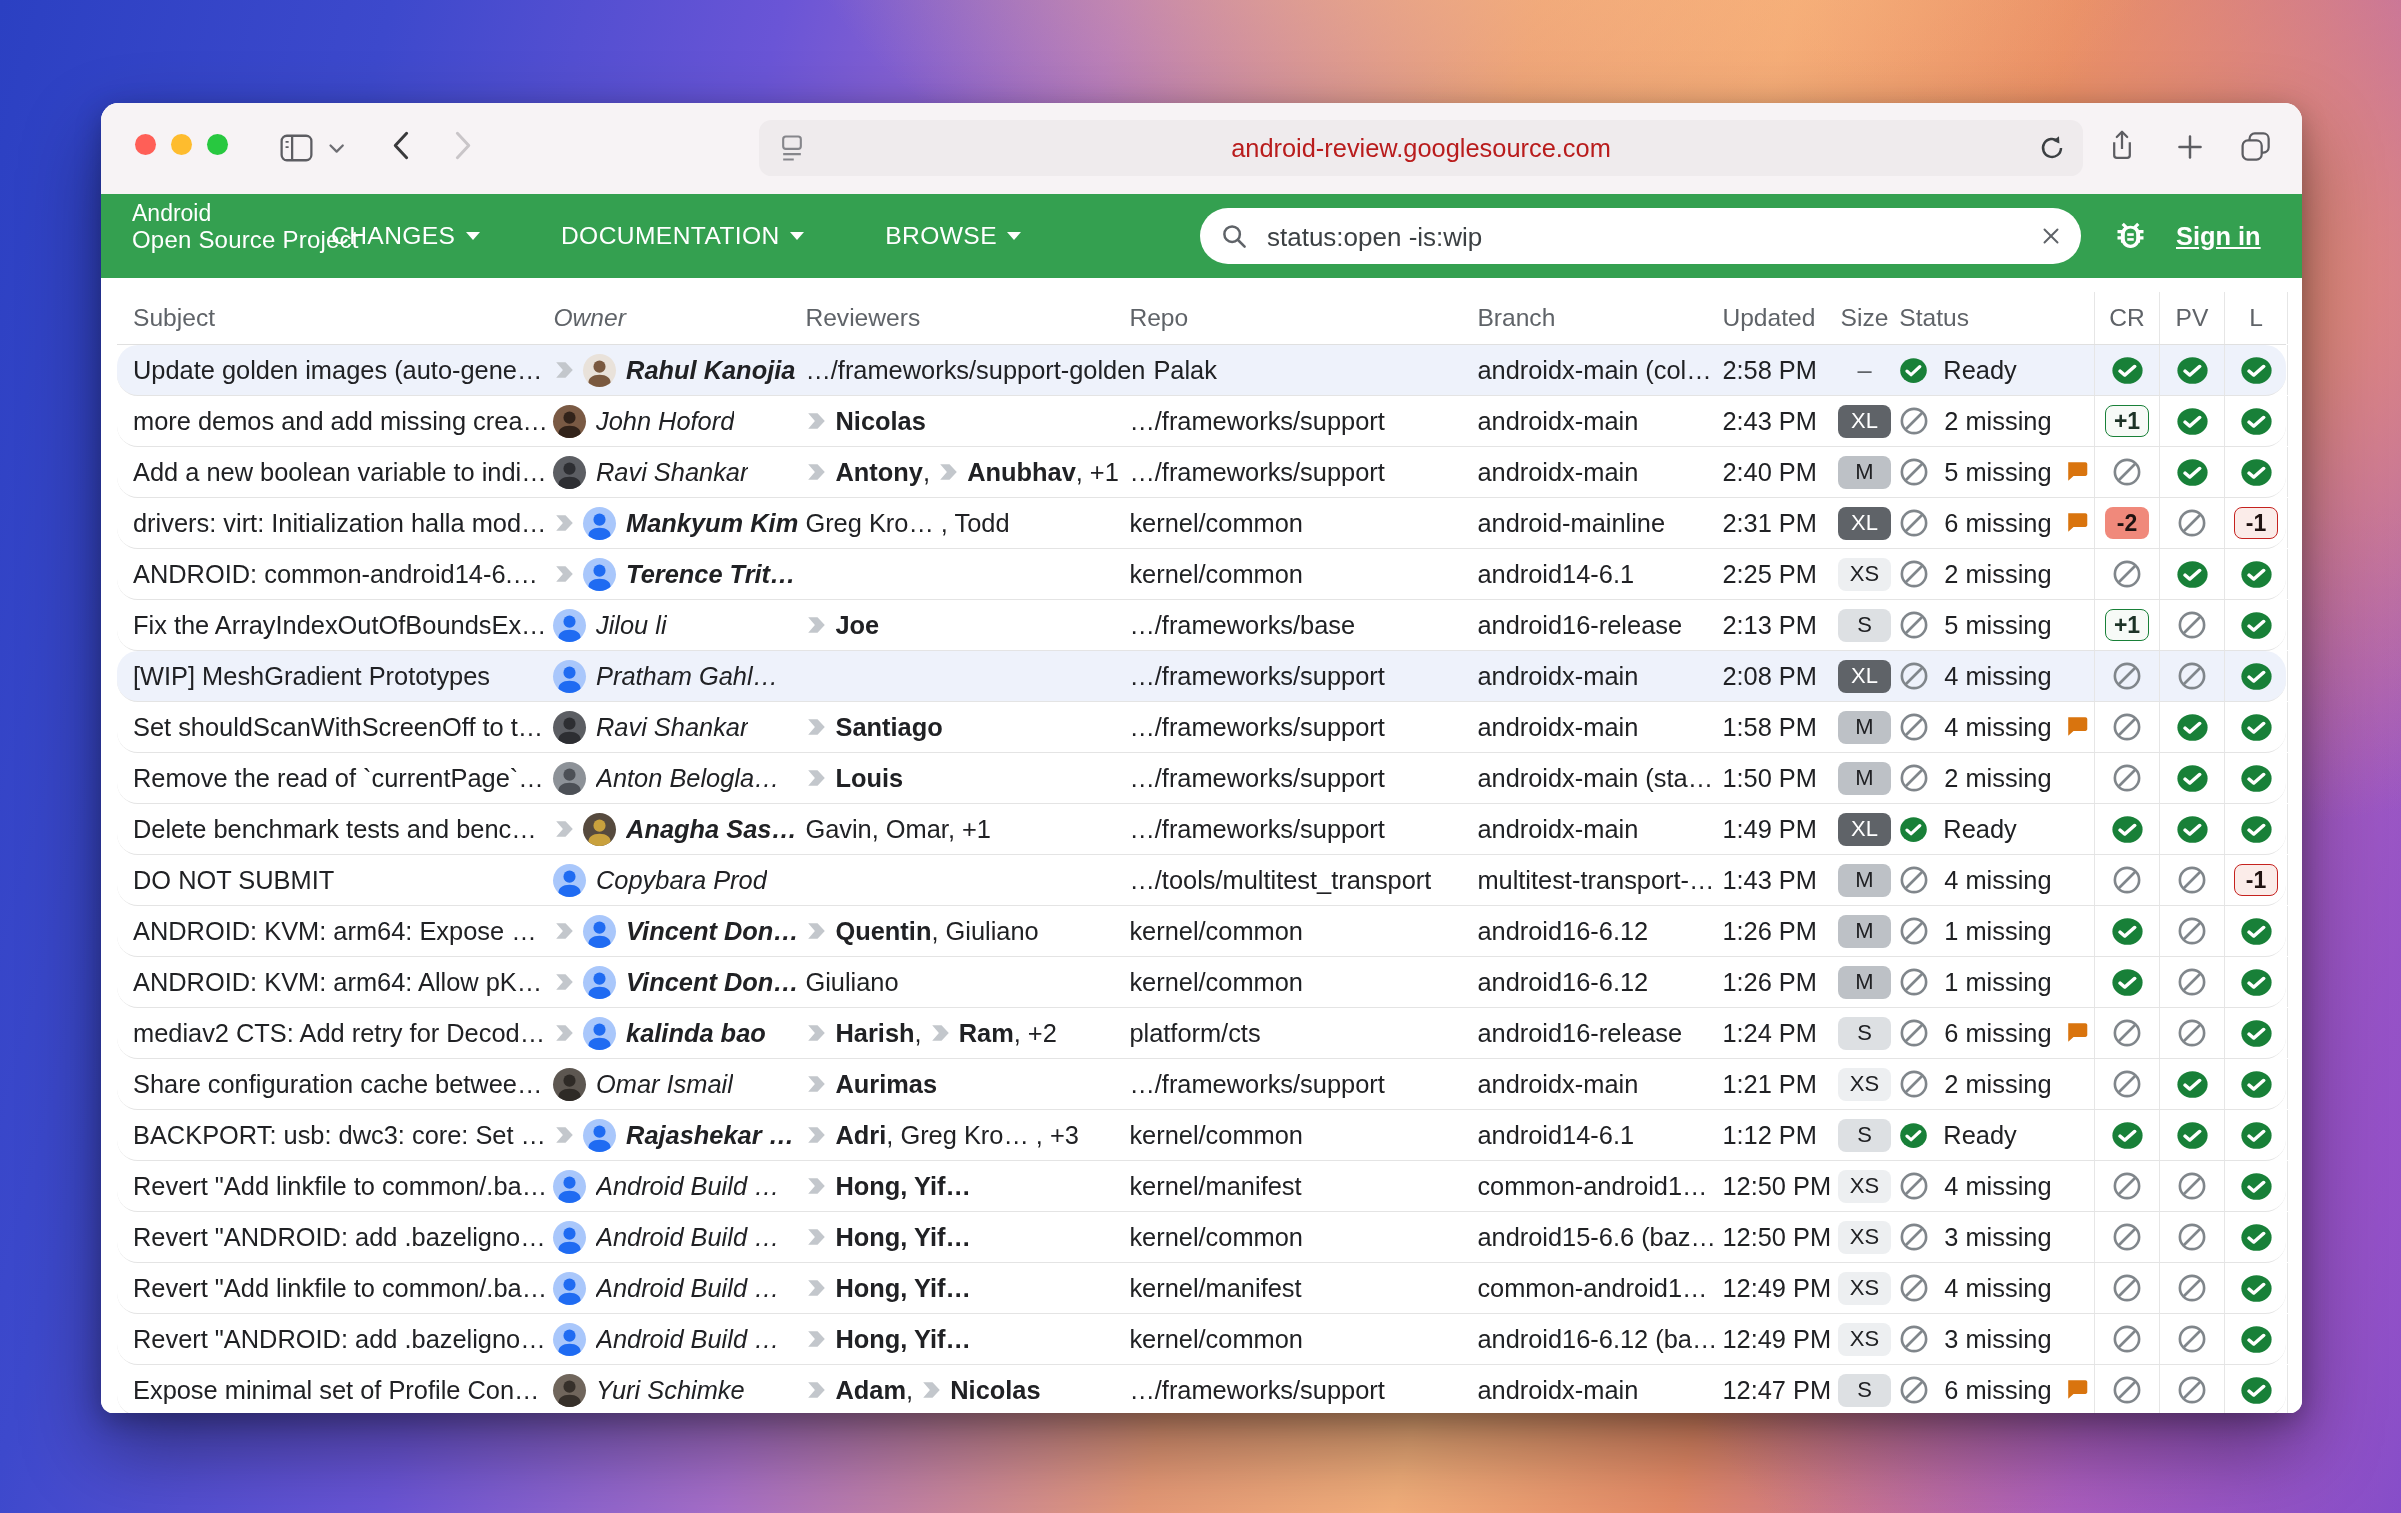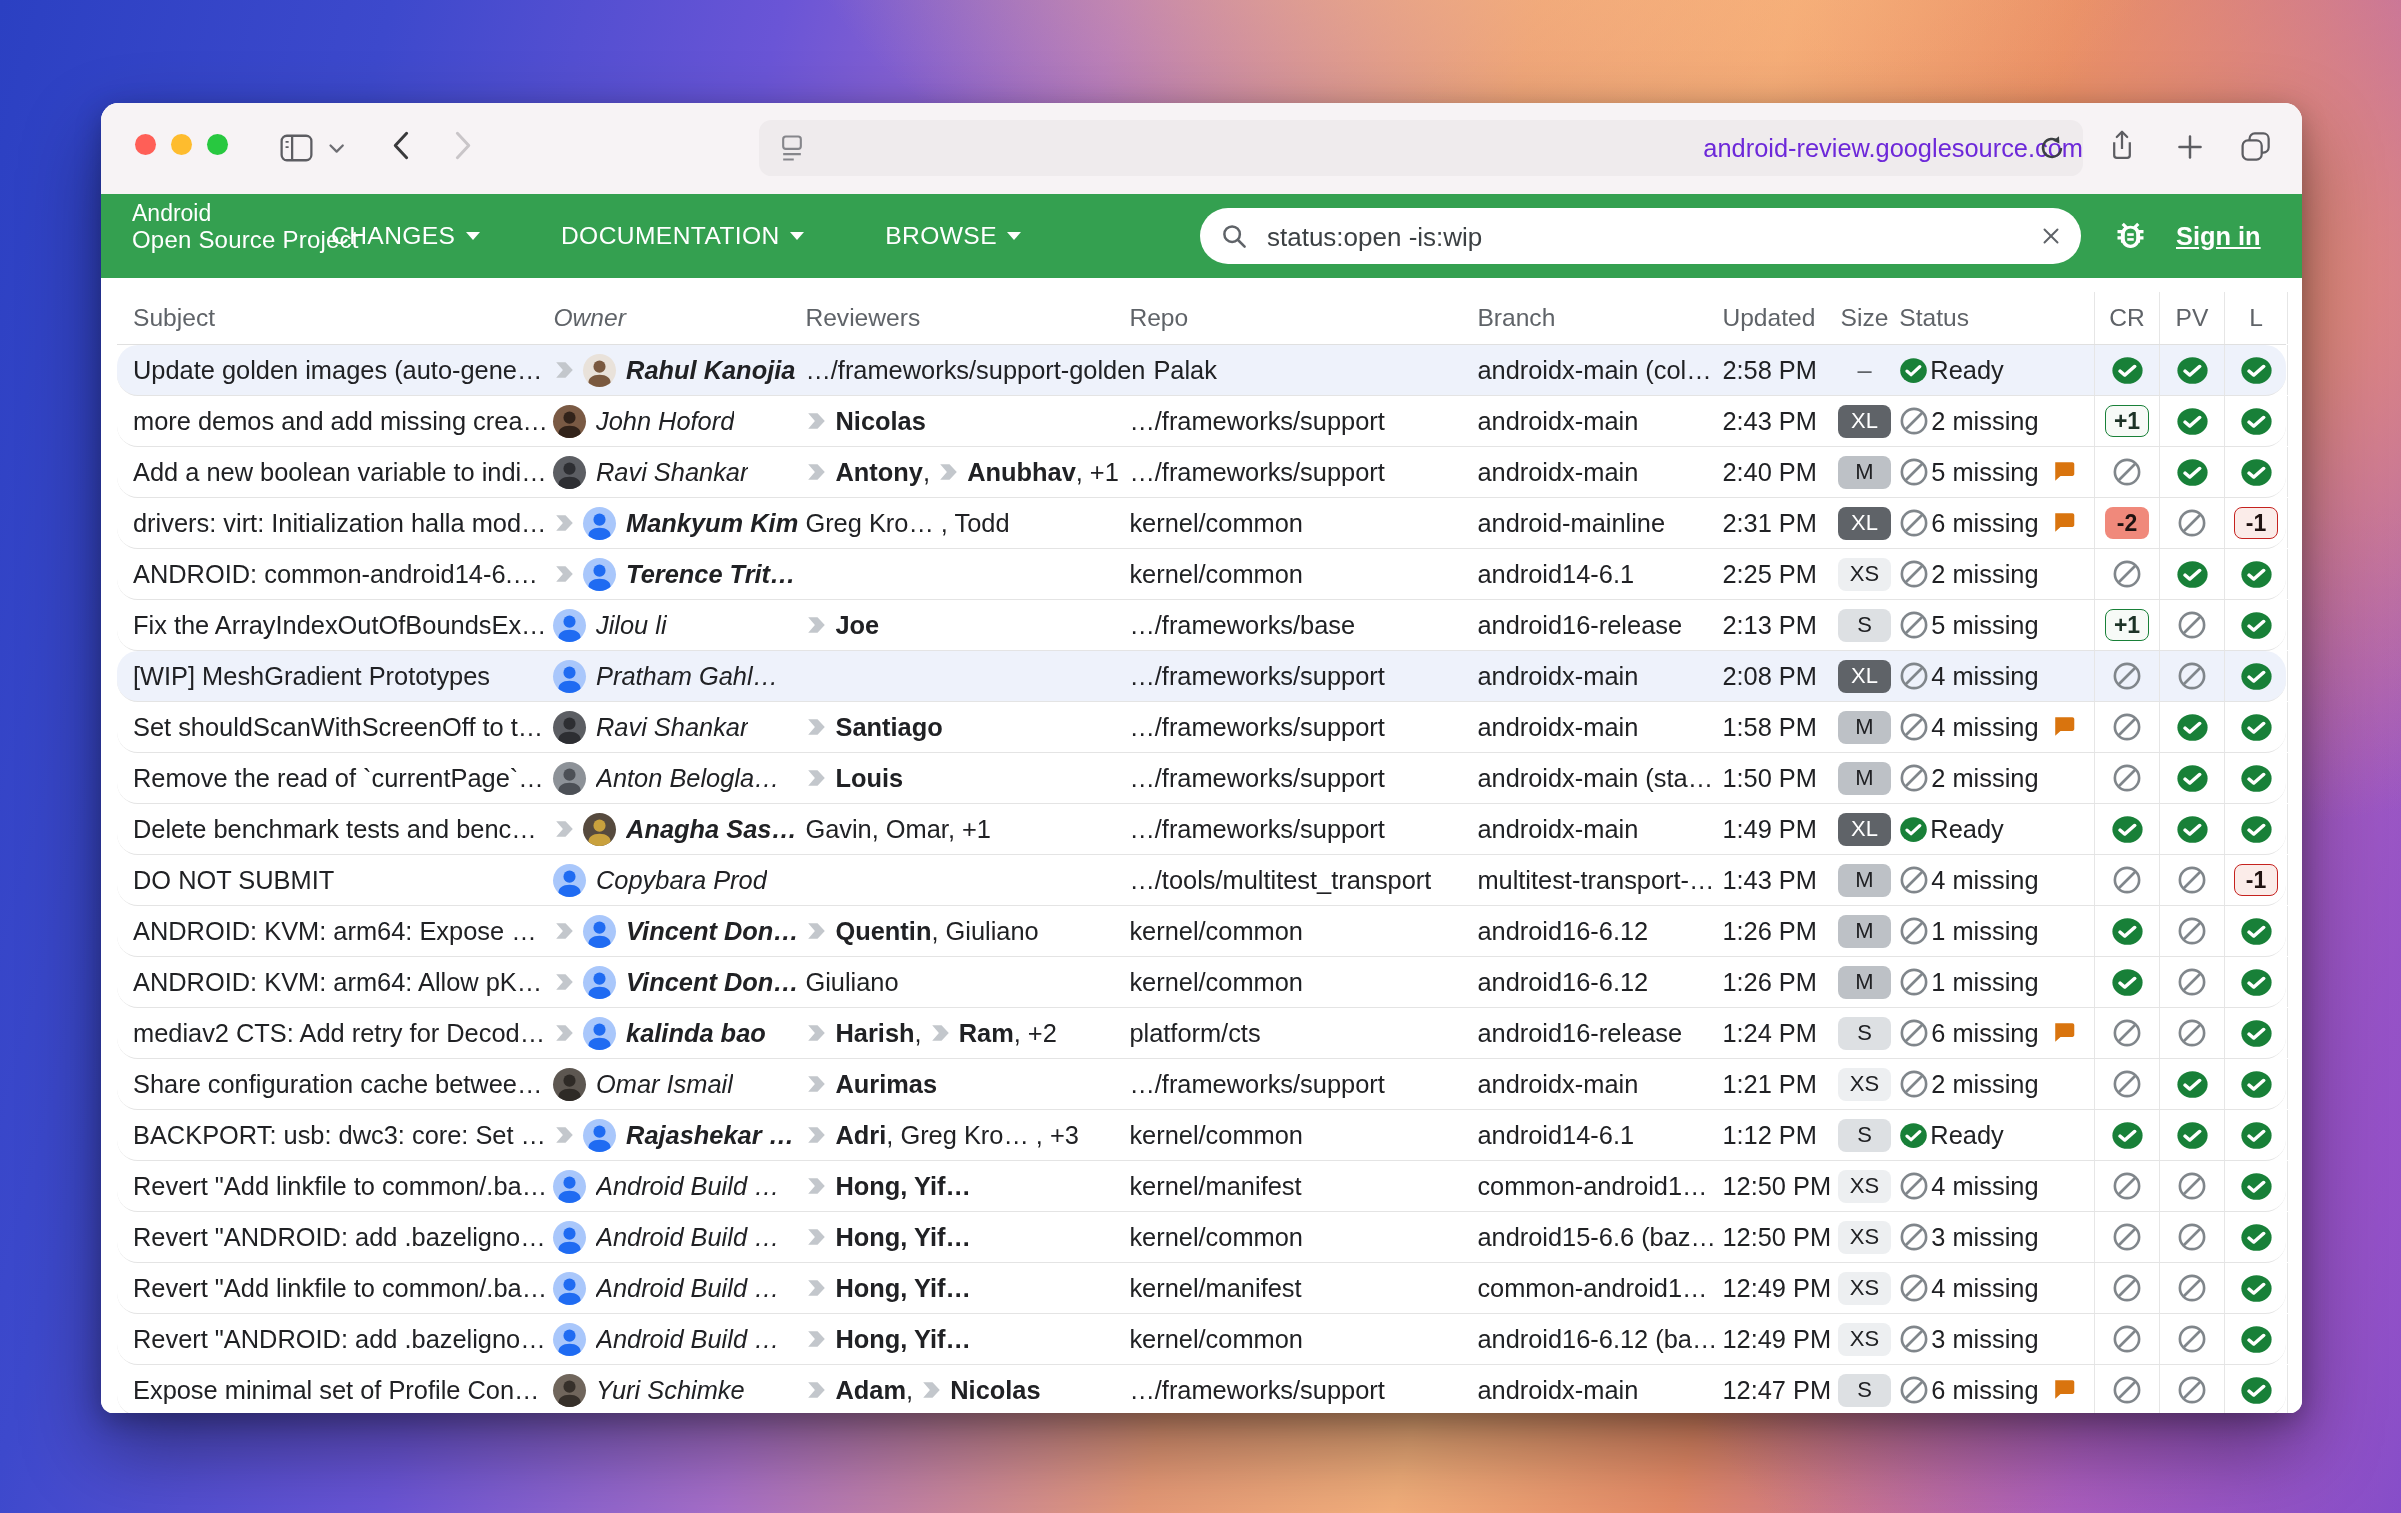--- a/index.html
+++ b/index.html
@@ -14,22 +14,22 @@
   
   .titlebar{position:relative;height:91px;background:#f7f3f5;}
   .tl{position:absolute;top:31px;width:21px;height:21px;border-radius:50%;}
   .tl.red{left:34px;background:#ff5f57;}
   .tl.yellow{left:70px;background:#febc2e;}
   .tl.green{left:106px;background:#28c840;}
   .tb-icon{position:absolute;top:26px;color:#5d5d62;}
   .tb-icon svg{display:block;}
   .urlbar{position:absolute;left:658px;top:16.7px;width:1324px;height:56px;background:#efebed;border-radius:12.3px;}
   .urlbar .reader{position:absolute;left:17.5px;top:12.3px;}
-  .urlbar .domain{position:absolute;left:0;right:0;top:0;height:56px;line-height:56px;text-align:right;
-    font-size:25.4px;color:#6d28d9;}
+  .urlbar .domain{position:absolute;left:0;right:0;top:0;height:56px;line-height:56px;text-align:center;
+    font-size:25.4px;color:#b91c1c;}
   .urlbar .reload{position:absolute;right:16px;top:13px;}
   
   .appheader{position:relative;height:84px;background:#34a050;color:#fff;}
   .logo{position:absolute;left:31px;top:7px;line-height:1.12;}
   .logo .l1{font-size:23px;font-weight:400;}
   .logo .l2{font-size:24px;font-weight:500;letter-spacing:0.2px;}
   .nav{position:absolute;left:230px;top:0;height:84px;display:flex;align-items:center;gap:81px;}
   .nav-item{display:flex;align-items:center;gap:10.5px;font-size:24.6px;font-weight:500;letter-spacing:0.4px;cursor:pointer;}
   .caret{width:0;height:0;border-left:7px solid transparent;border-right:7px solid transparent;border-top:8px solid #fff;}
   .searchbox{position:absolute;left:1099px;top:14px;width:881px;height:56px;background:#fff;border-radius:28px;}
@@ -66,21 +66,21 @@
   .avatar{width:33px;height:33px;border-radius:50%;overflow:hidden;display:inline-flex;flex:none;margin-right:9.6px;position:relative;}
   .avatar svg{width:100%;height:100%;}
   .rev-group{display:inline-flex;align-items:center;flex:none;}
   .size-badge{display:inline-flex;align-items:center;justify-content:center;height:33px;min-width:39px;padding:0 7px;
     border-radius:8px;font-size:22px;font-weight:500;}
   .size-XL{background:#5f6368;color:#fff;}
   .size-M{background:#bdc1c6;color:#202124;}
   .size-S{background:#dde0e3;color:#202124;}
   .size-XS{background:#edeff1;color:#202124;}
   .size-dash{color:#5f6368;font-size:25.4px;}
-  .st-label{margin-left:2px;}
+  .st-label{margin-left:15px;}
   .comment-icon{margin-left:12.3px;flex:none;}
   .chip{display:inline-flex;align-items:center;justify-content:center;height:32px;min-width:44px;box-sizing:border-box;
     border-radius:8px;font-size:23px;font-weight:600;}
   .chip-p1{border:1.8px solid #188038;background:#f7faf7;color:#1d3327;}
   .chip-m2{background:#f0897b;color:#201311;}
   .chip-m1{border:1.8px solid #c5221f;background:#fbece9;color:#201311;}
 </style>
 </head>
 <body>
 

